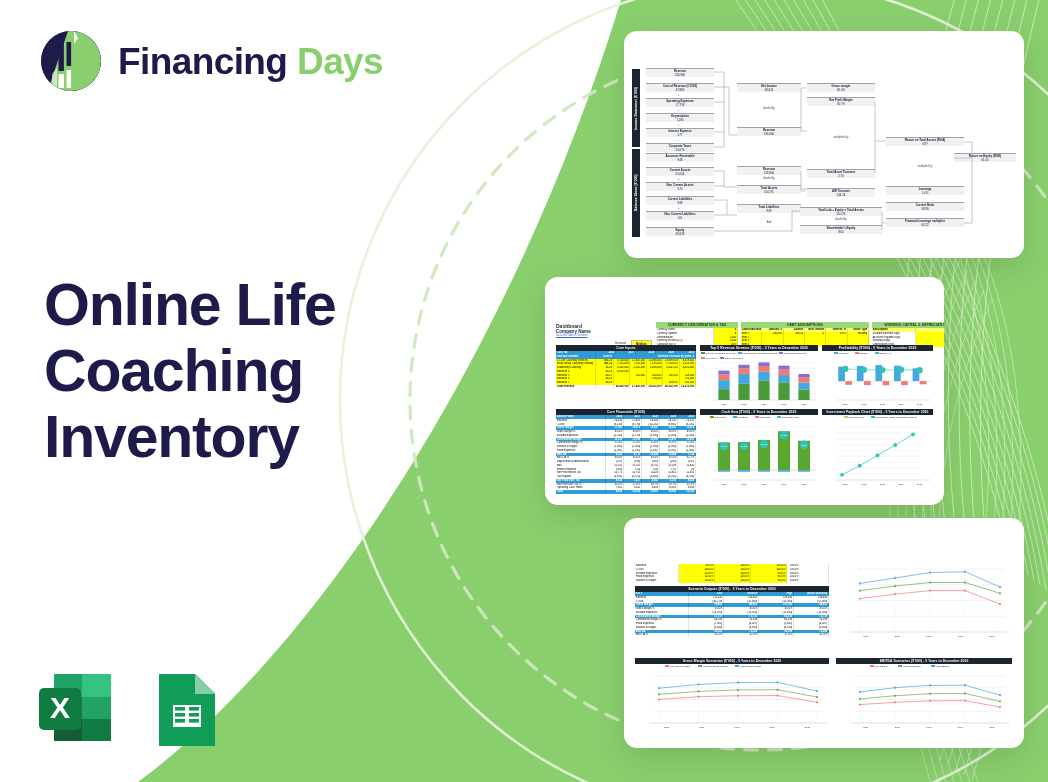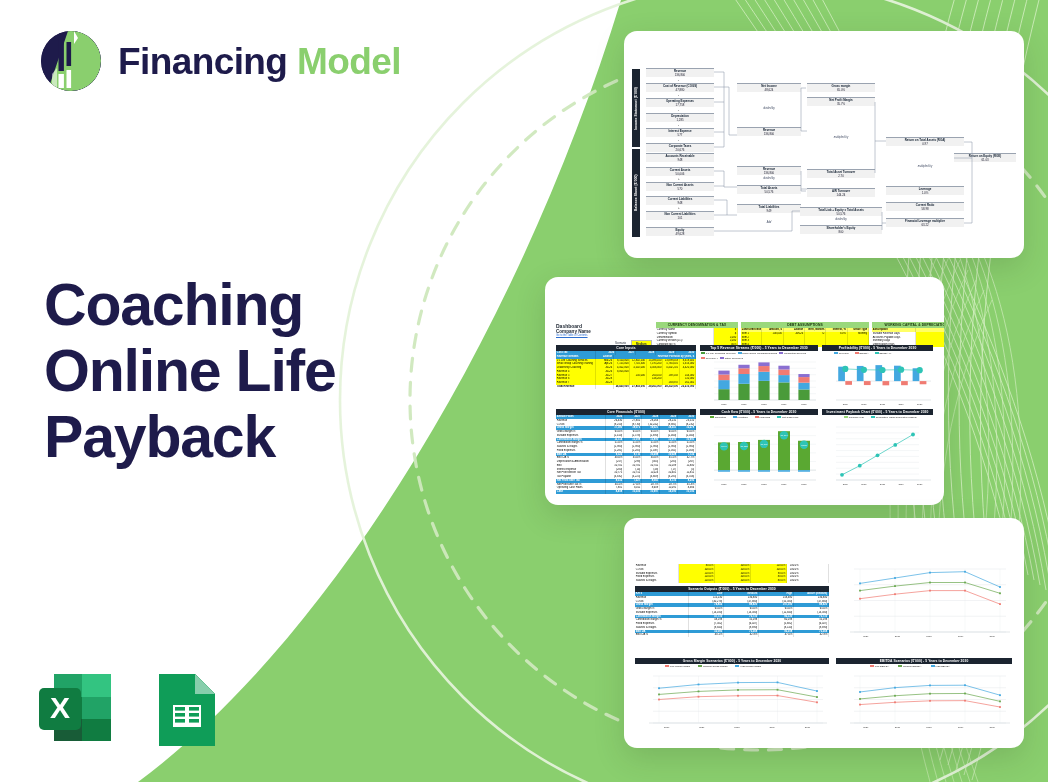--- a/index.html
+++ b/index.html
@@ -149,28 +149,28 @@
         <rect x="20.5" y="10" width="5.4" height="33" fill="#1e1b4b"></rect>
         <rect x="28.5" y="14" width="4.6" height="24" fill="#1e1b4b"></rect>
         <rect x="20.5" y="46" width="5.4" height="14" fill="#ffffff"></rect>
         <rect x="28.5" y="42" width="4.6" height="18" fill="#ffffff"></rect>
         <path d="M 14 46 L 19 40 L 19 60 L 14 60 Z" fill="#ffffff" opacity="0.55"></path>
         <path d="M 36 3 L 40 10 L 36 16 Z" fill="#ffffff"></path>
       </g>
     </svg>
     <div class="brand-text">
       <span class="brand-word-1">Financing</span>
-      <span class="brand-word-2">Model</span>
+      <span class="brand-word-2">Days</span>
     </div>
   </div>
 
   <div class="headline">
+    <div>Online Life</div>
     <div>Coaching</div>
-    <div>Online Life</div>
-    <div>Payback</div>
+    <div>Inventory</div>
   </div>
 
   <div class="apps">
     <svg width="88" height="88" viewBox="0 0 88 88">
       <rect x="23" y="8" width="57" height="23" fill="#21A366"></rect>
       <rect x="23" y="31" width="57" height="22" fill="#107C41"></rect>
       <rect x="23" y="53" width="57" height="22" fill="#185C37"></rect>
       <rect x="51" y="8" width="29" height="23" fill="#33C481"></rect>
       <rect x="51" y="31" width="29" height="22" fill="#21A366"></rect>
       <rect x="51" y="53" width="29" height="22" fill="#107C41"></rect>

